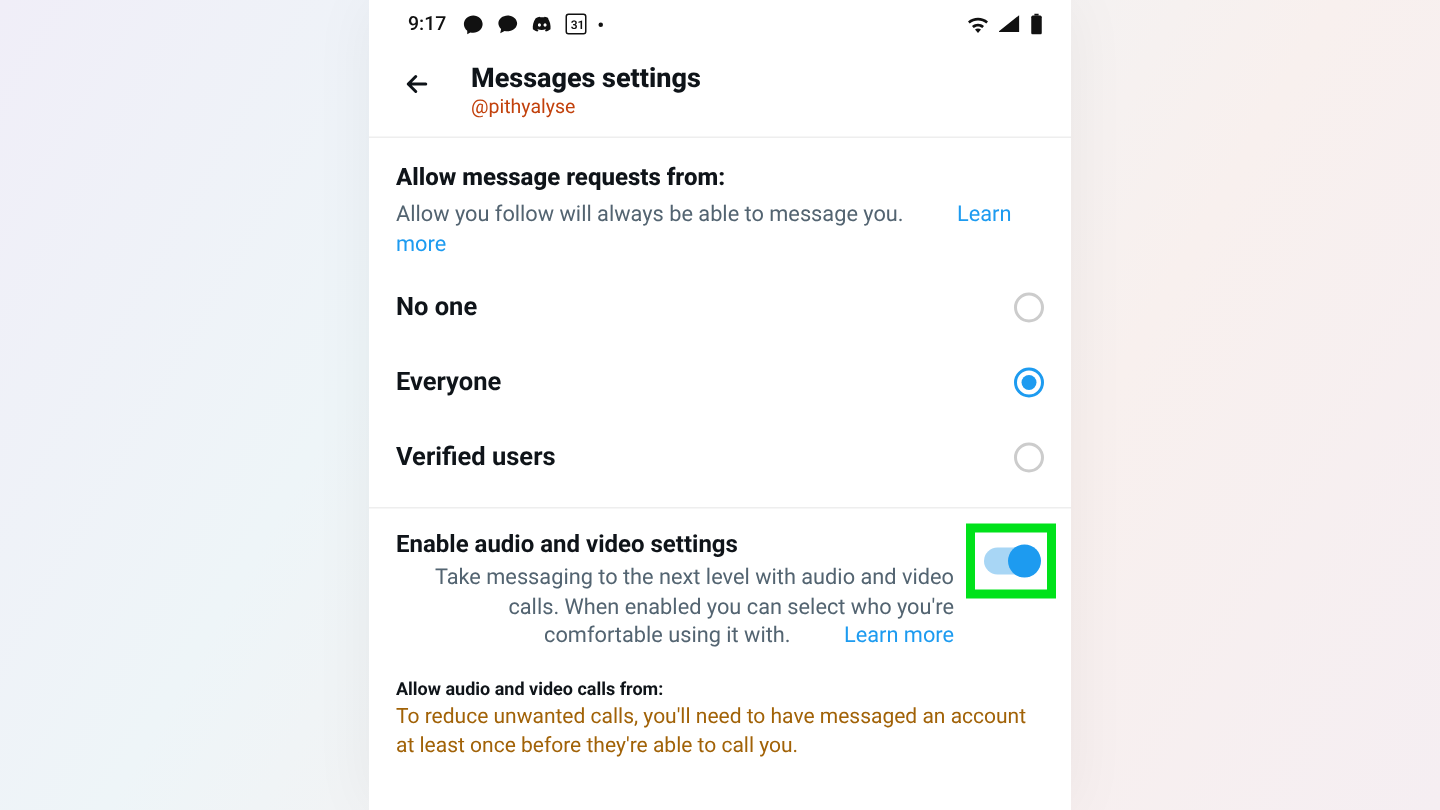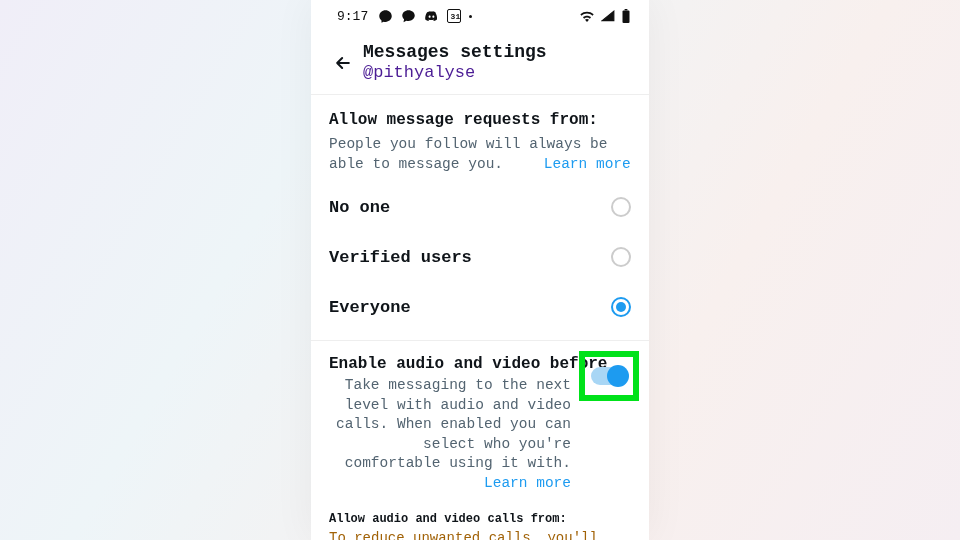--- a/index.html
+++ b/index.html
@@ -6,27 +6,26 @@
     body {
       width: 960px;
       height: 540px;
       background: linear-gradient(120deg, #f0eef8 0%, #eef5f8 30%, #f8f0ee 70%, #f5eef2 100%);
       font-family: -apple-system, BlinkMacSystemFont, "Segoe UI", Roboto, Helvetica, Arial, sans-serif;
       overflow: hidden;
       display: flex;
       justify-content: center;
     }
     .phone {
-      width: 338px;
+      width: 468px;
       height: 540px;
       background: #fff;
       box-shadow: 0 0 40px rgba(0,0,0,0.05);
       overflow: hidden;
       position: relative;
-      font-family: Liberation Mono, monospace;
     }
     .status-bar {
       height: 32px;
       display: flex;
       align-items: center;
       justify-content: space-between;
       padding: 0 18px 0 26px;
       font-size: 13px;
       font-weight: 500;
       color: #111;
@@ -38,29 +37,29 @@
     .dot { width: 3px; height: 3px; background: #111; border-radius: 50%; }
     .cal-icon {
       width: 14px; height: 14px;
       border: 1.5px solid #111; border-radius: 2px;
       display: flex; align-items: center; justify-content: flex-end;
       font-size: 8px; font-weight: 600;
       position: relative;
     }
     .header {
       display: flex;
-      align-items: flex-end;
+      align-items: flex-start;
       padding: 10px 18px 12px 18px;
-      gap: 6px;
+      gap: 22px;
       border-bottom: 1px solid #eee;
     }
     .back-arrow { cursor: pointer; padding: 4px; }
     .header-text { display: flex; flex-direction: column; }
     .header-title { font-size: 18px; font-weight: 800; color: #0f1419; }
-    .header-sub { font-size: 17px; color: #4c1d95; margin-top: 1px; }
+    .header-sub { font-size: 13px; color: #c2410c; margin-top: 1px; }
     .content { padding: 0; }
     .section-title { font-size: 16px; font-weight: 800; color: #0f1419; padding: 16px 18px 6px 18px; }
     .section-desc { font-size: 14.5px; color: #536471; padding: 0 18px 8px 18px; line-height: 1.35; }
     .link { color: #1d9bf0; cursor: pointer; margin-left: 32px; }
     .radio-row {
       display: flex;
       align-items: flex-end;
       justify-content: space-between;
       padding: 15px 18px;
       cursor: pointer;
@@ -153,42 +152,42 @@
     </div>
     <div class="header-text">
       <div class="header-title">Messages settings</div>
       <div class="header-sub">@pithyalyse</div>
     </div>
   </div>
 
   <div class="content">
     <div class="section-title">Allow message requests from:</div>
     <div class="section-desc">
-      <span>People you follow will always be able to message you. </span><span class="link">Learn more</span>
+      <span>Allow you follow will always be able to message you. </span><span class="link">Learn more</span>
     </div>
 
     <div class="radio-row">
       <div class="radio-label">No one</div>
-      <div class="radio"></div>
-    </div>
-    <div class="radio-row">
-      <div class="radio-label">Verified users</div>
       <div class="radio"></div>
     </div>
     <div class="radio-row">
       <div class="radio-label">Everyone</div>
       <div class="radio selected">
           <div class="radio-inner"></div>
         </div>
     </div>
+    <div class="radio-row">
+      <div class="radio-label">Verified users</div>
+      <div class="radio"></div>
+    </div>
 
     <div class="divider"></div>
 
     <div class="toggle-section">
-      <div class="toggle-title">Enable audio and video before</div>
+      <div class="toggle-title">Enable audio and video settings</div>
       <div class="toggle-desc">
         <span>Take messaging to the next level with audio and video calls. When enabled you can select who you're comfortable using it with. </span><span class="link">Learn more</span>
       </div>
       <div class="toggle-highlight">
         <div class="toggle">
           <div class="toggle-knob"></div>
         </div>
       </div>
     </div>
 

